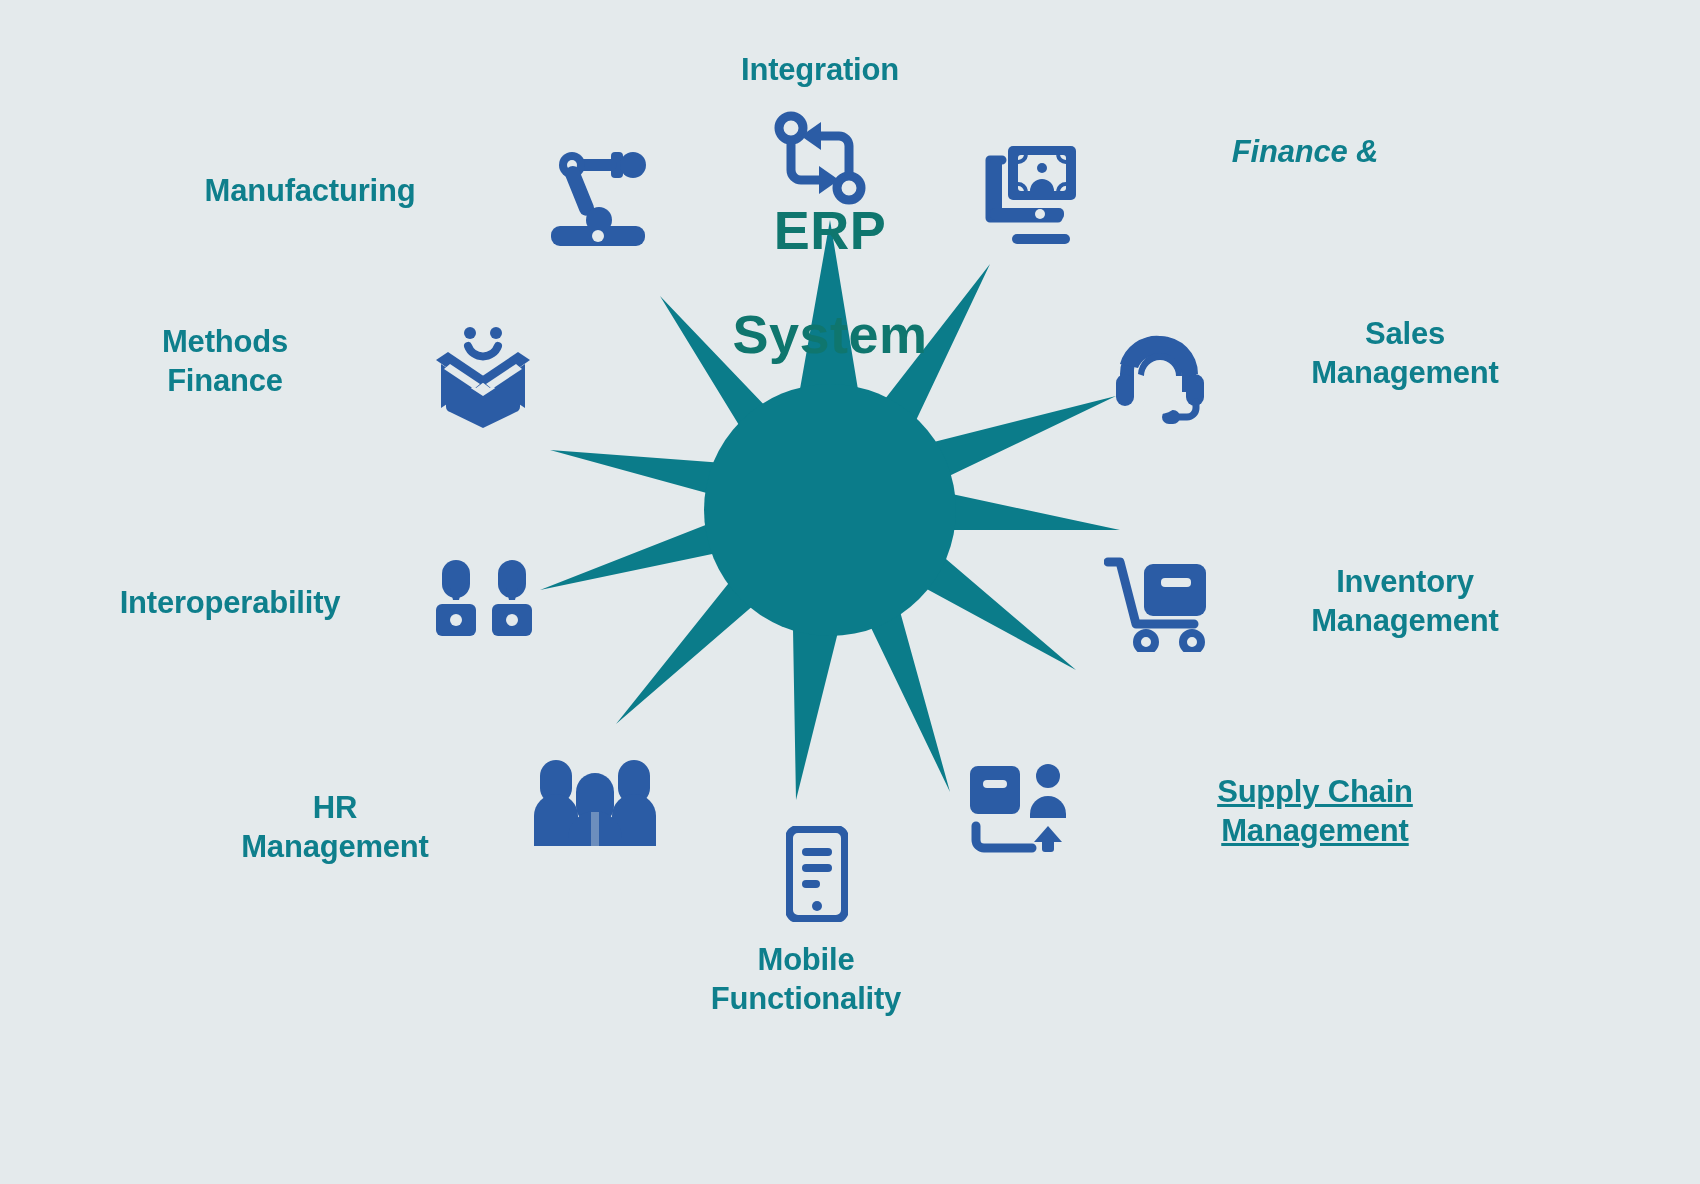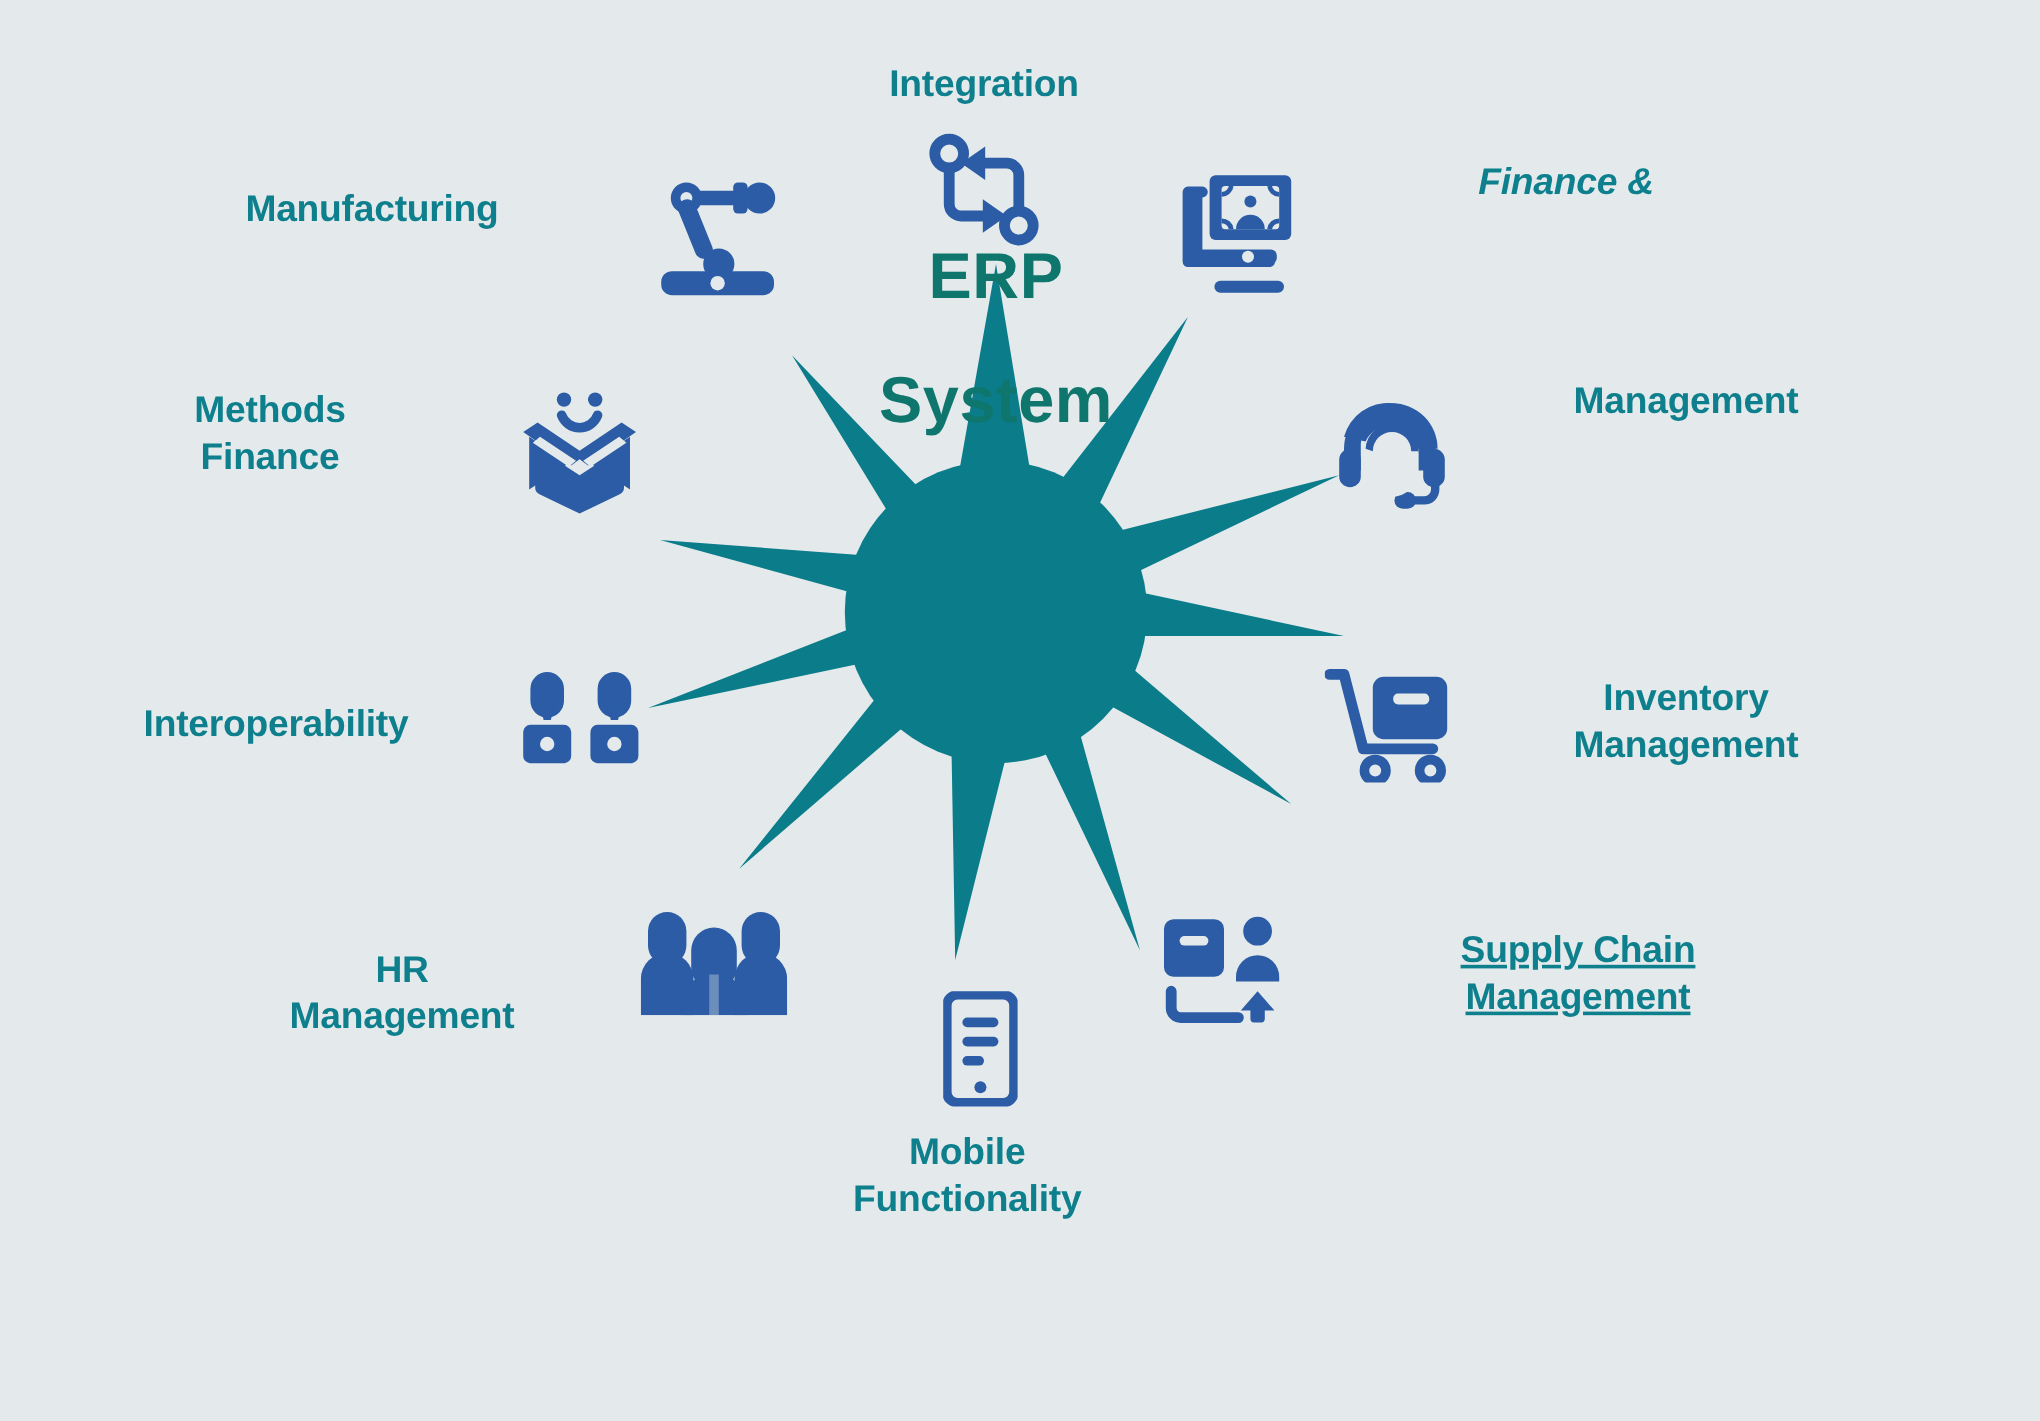--- a/index.html
+++ b/index.html
@@ -75,21 +75,21 @@
   .ic-delivery      { left: 428px; top: 320px;  width: 110px; height: 110px; }
   .ic-sales         { left: 1112px;top: 330px;  width: 96px;  height: 100px; }
   .ic-interop       { left: 430px; top: 560px;  width: 108px; height: 80px;  }
   .ic-inventory     { left: 1104px;top: 550px;  width: 110px; height: 102px; }
   .ic-hr            { left: 534px; top: 758px;  width: 122px; height: 88px;  }
   .ic-supply        { left: 968px; top: 756px;  width: 104px; height: 100px; }
   .ic-mobile        { left: 786px; top: 826px;  width: 62px;  height: 96px;  }
 
   
   .lb-integration { left: 660px;  top: 50px;  width: 320px; }
-  .lb-manufacturing { left: 120px; top: 154px; width: 380px; }
+  .lb-manufacturing { left: 120px; top: 171px; width: 380px; }
   .lb-finance     { left: 1140px; top: 132px; width: 330px; font-style: italic; }
   .lb-delivery    { left: 80px;   top: 322px; width: 290px; }
   .lb-sales       { left: 1250px; top: 314px; width: 310px; }
   .lb-interop     { left: 60px;   top: 583px; width: 340px; }
   .lb-inventory   { left: 1250px; top: 562px; width: 310px; }
   .lb-hr          { left: 170px;  top: 788px; width: 330px; }
   .lb-supply      { left: 1150px; top: 772px; width: 330px; text-decoration: underline; }
   .lb-mobile      { left: 646px;  top: 940px; width: 320px; }
 </style>
 </head>
@@ -288,20 +288,21 @@
   <div class="node-label center lb-finance">
     <div>Finance &amp;</div>
   </div>
 
   <div class="node-label center lb-delivery">
     <div>Methods</div>
     <div>Finance</div>
   </div>
 
   <div class="node-label center lb-sales">
+    <div>Sales</div>
     <div>Management</div>
   </div>
 
   <div class="node-label center lb-interop">
     <div>Interoperability</div>
   </div>
 
   <div class="node-label center lb-inventory">
     <div>Inventory</div>
     <div>Management</div>

